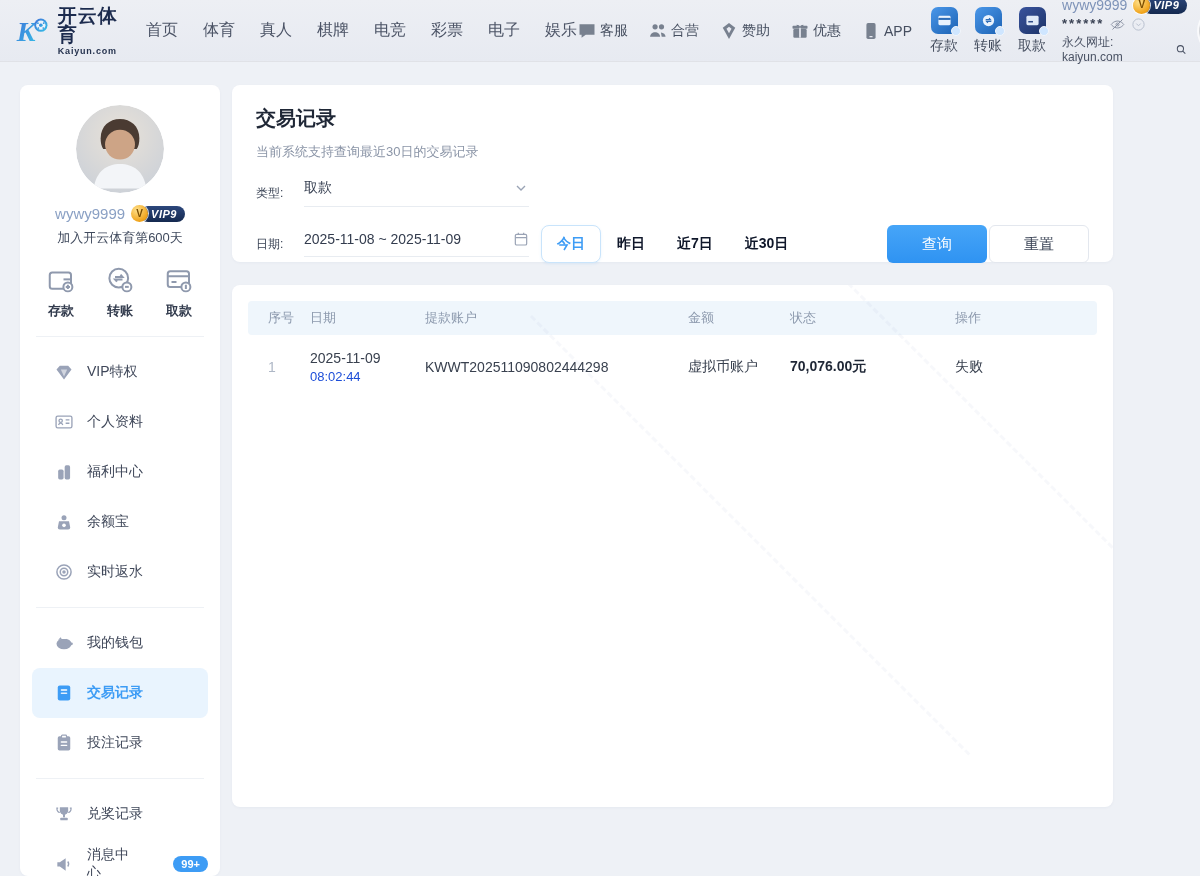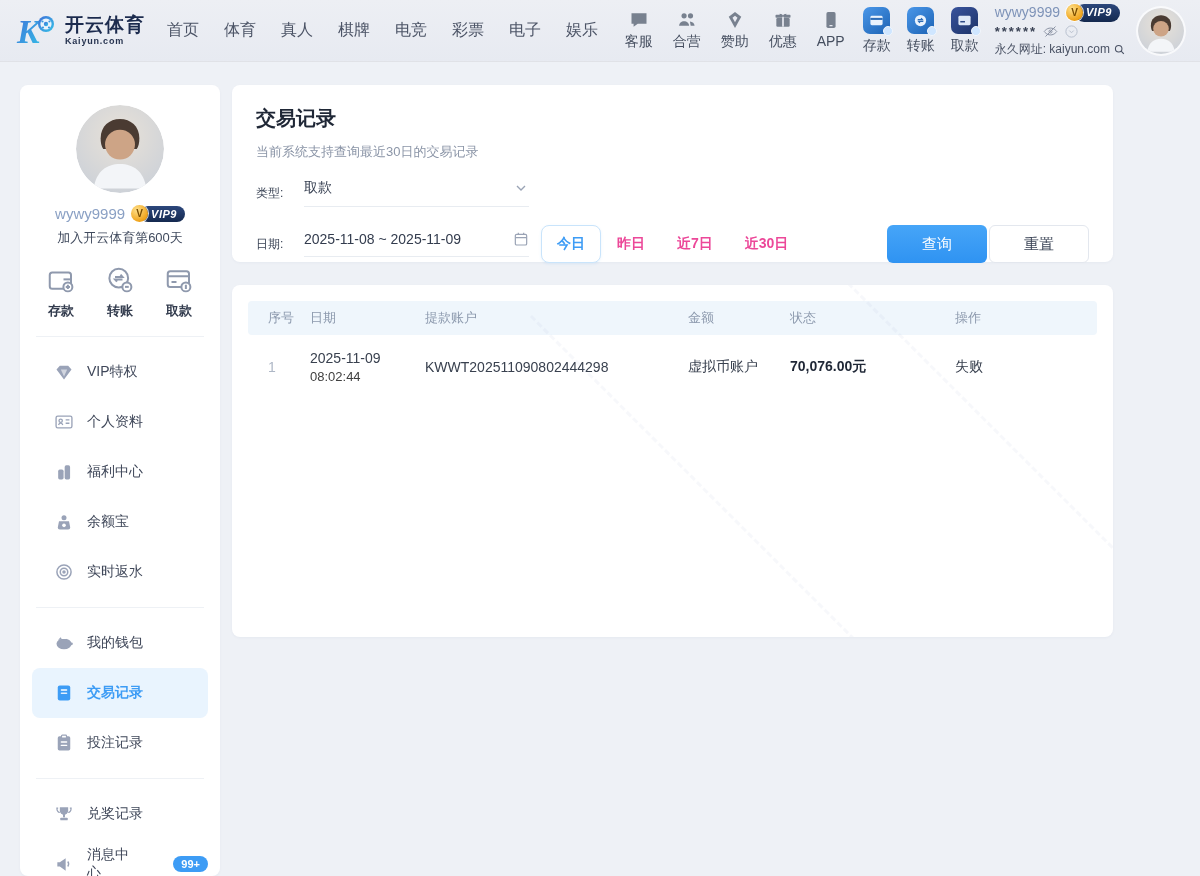--- a/index.html
+++ b/index.html
@@ -15,21 +15,21 @@
     display:flex; align-items:center; padding:0 16px;
   }
   .brand{display:flex;align-items:center;gap:7px;cursor:pointer;}
   .brand-text{display:flex;flex-direction:column;line-height:1;}
   .brand-title{font-size:19px;font-weight:800;color:#1c2b4e;letter-spacing:1px;}
   .brand-domain{font-size:9px;font-weight:700;color:#26334f;letter-spacing:.8px;margin-top:3px;}
   .main-nav{display:flex;gap:25px;margin-left:22px;}
   .nav-item{font-size:16px;color:#4c5466;cursor:pointer;white-space:nowrap;}
   .top-spacer{flex:1;}
   .tool-group{display:flex;gap:20px;margin-right:18px;}
-  .tool-item{display:flex;flex-direction:column;align-items:center;gap:3px;cursor:pointer;}
+  .tool-item{display:flex;flex-direction:row;align-items:center;gap:3px;cursor:pointer;}
   .tool-item svg{width:20px;height:20px;color:#78818f;}
   .tool-label{font-size:14px;color:#454e5f;white-space:nowrap;}
   .money-group{display:flex;gap:16px;margin-right:16px;}
   .money-item{display:flex;flex-direction:column;align-items:center;gap:3px;cursor:pointer;}
   .money-ic{width:27px;height:27px;border-radius:7px;position:relative;
     background:linear-gradient(140deg,#4a97e9,#1d63b4);
     display:flex;align-items:center;justify-content:center;}
   .money-ic.dark{background:linear-gradient(140deg,#39539d,#1d3468);}
   .money-ic svg{width:15px;height:15px;}
   .money-dot{position:absolute;right:-3px;bottom:-2px;width:10px;height:10px;border-radius:50%;
@@ -79,40 +79,40 @@
   .page-title{font-size:20px;font-weight:800;color:#1f2736;}
   .page-subtitle{font-size:13px;color:#8b95a7;margin-top:11px;}
   .filter-row{display:flex;align-items:center;margin-top:18px;}
   .filter-label{font-size:12px;color:#3b4456;width:48px;flex:0 0 auto;}
   .underline-field{width:225px;display:flex;align-items:center;justify-content:space-between;
     padding-bottom:9px;border-bottom:1px solid #e8ecf1;cursor:pointer;}
   .field-text{font-size:14px;color:#333c4e;}
   .chev,.cal{width:16px;height:16px;color:#9aa3b5;}
   .range-group{display:flex;align-items:center;margin-left:12px;height:38px;}
   .range-seg{padding:0 15px;height:38px;display:flex;align-items:center;font-size:14px;
-    color:#ec4899;font-weight:700;cursor:pointer;border-radius:8px;border:1px solid transparent;}
+    color:#0f172a;font-weight:700;cursor:pointer;border-radius:8px;border:1px solid transparent;}
   .range-seg.active{border-color:#c9e4fb;background:#fff;color:#3d9cf5;
     box-shadow:0 1px 3px rgba(61,156,245,.10);}
   .btns{margin-left:auto;display:flex;gap:2px;}
   .btn{height:38px;width:100px;border-radius:6px;font-size:15px;display:flex;
     align-items:center;justify-content:center;cursor:pointer;border:none;font-weight:400;
     font-family:inherit;}
   .btn-primary{background:linear-gradient(#46a5f8,#2f93f2);color:#fff;}
   .btn-plain{background:#fff;border:1px solid #e3e7ee;color:#3b4456;}
   
-  .table-card{padding:16px;height:352px;position:relative;overflow:hidden;}
+  .table-card{padding:16px;height:522px;position:relative;overflow:hidden;}
   .tbl-grid{display:grid;grid-template-columns:42px 115px 263px 102px 165px 75px auto;
     align-items:center;padding-left:20px;}
   .tbl-head{background:#eff6fc;border-radius:4px;height:34px;}
   .tbl-head .th{font-size:13px;color:#8c99ad;}
   .tbl-row{padding-top:15px;padding-bottom:15px;}
   .td{font-size:14px;color:#39414f;}
   .td-seq{color:#aeb7c6;}
   .td-date .d1{color:#39414f;}
-  .td-date .d2{color:#404040;font-size:13px;margin-top:3px;}
+  .td-date .d2{color:#1d4ed8;font-size:13px;margin-top:3px;}
   .td-amount{font-weight:800;color:#1f2736;}
   .watermark-layer{position:absolute;inset:0;pointer-events:none;overflow:hidden;}
   .wm-line{position:absolute;border-top:3px dashed rgba(150,170,200,.08);width:620px;
     transform:rotate(45deg);transform-origin:left top;}
   
   .ic{display:block;}
 </style>
 </head>
 <body>
 

